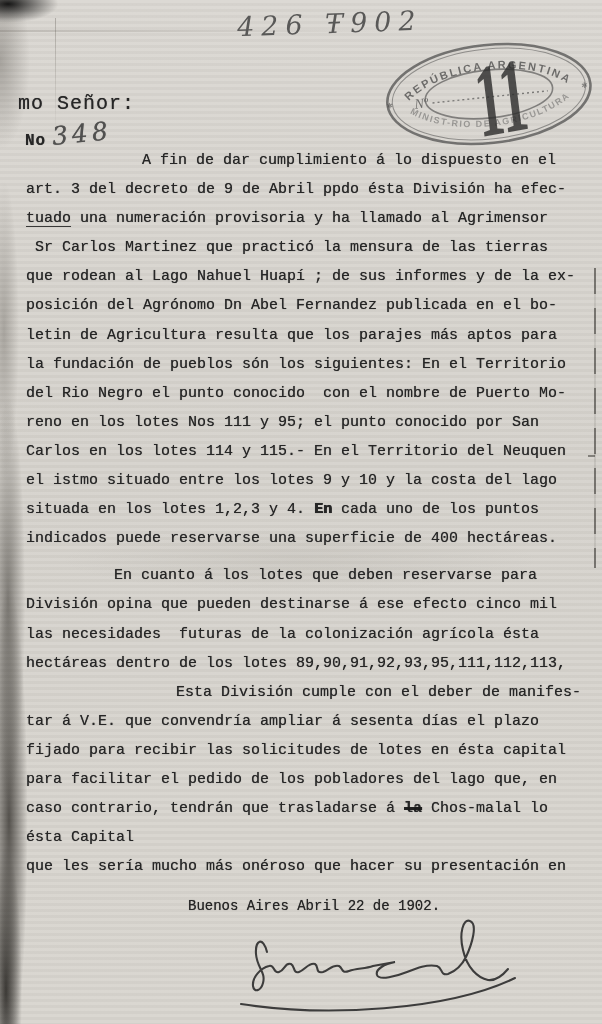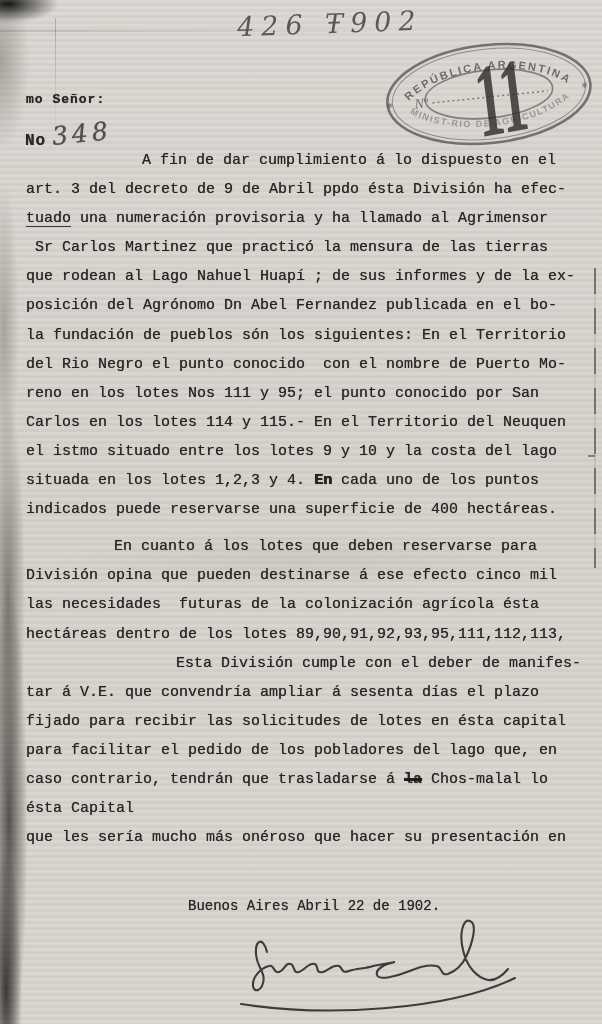--- a/index.html
+++ b/index.html
@@ -14,21 +14,21 @@
       radial-gradient(ellipse 24px 300px at 9px 820px, rgba(35,32,28,.72), rgba(35,32,28,0) 78%),
       radial-gradient(ellipse 20px 180px at 6px 990px, rgba(28,26,23,.8), rgba(28,26,23,0) 80%),
       radial-gradient(ellipse 300px 40px at 300px 560px, rgba(120,115,105,.10), rgba(120,115,105,0) 80%),
       repeating-linear-gradient(180deg, rgba(255,255,255,.05) 0 3px, rgba(90,85,78,.04) 3px 6px),
       linear-gradient(180deg,#dad7d2 0%, #d5d2cc 45%, #d8d5cf 100%);
   }
   .typed{color:#262626; text-shadow:0 0 .7px rgba(35,35,35,.75);}
   .hand{font-family:"DejaVu Serif", serif; font-style:italic; color:#3a3a3a;}
   .hand-top{position:absolute; top:8px; left:237px; font-size:27px; letter-spacing:7px;
             transform:rotate(-2deg); opacity:.8;}
-  .salutation{position:absolute; top:92px; left:26px; font-size:13px; font-weight:bold; letter-spacing:1px;}
+  .salutation{position:absolute; top:92px; left:18px; font-size:20px; font-weight:normal; letter-spacing:1px;}
   .no-line{position:absolute; top:122px; left:25px; font-size:16px; font-weight:bold; letter-spacing:1px;}
   .no-line .hand{font-size:25px; font-weight:normal; letter-spacing:4px; position:relative; top:-3px; left:6px;
                  display:inline-block; transform:rotate(-6deg); opacity:.85;}
   .stamp{position:absolute; left:380px; top:40px; transform:rotate(-6deg); opacity:.88;}
   .letter-body{position:absolute; left:26px; top:146px; width:566px; font-size:15px; line-height:29.1px;}
   .tline{white-space:pre; height:29.1px;}
   .uline{text-decoration:underline; text-underline-offset:4px; text-decoration-color:rgba(40,40,40,.55);}
   .bold{font-weight:bold; text-shadow:.6px 0 0 #222, 0 0 .7px rgba(35,35,35,.8);}
   .strike{font-weight:bold; text-decoration:line-through; text-decoration-thickness:2.5px;
           text-decoration-color:rgba(25,25,25,.85);}
@@ -83,20 +83,21 @@
     <span>No</span><span class="hand">348</span>
   </div>
 
   <div class="typed letter-body">
       <div class="tline" style="padding-left: 116px;"><span>A fin de dar cumplimiento á lo dispuesto en el</span></div>
       <div class="tline"><span>art. 3 del decreto de 9 de Abril ppdo ésta División ha efec-</span></div>
       <div class="tline"><span class="uline">tuado</span><span> una numeración provisoria y ha llamado al Agrimensor</span></div>
       <div class="tline"><span> Sr Carlos Martinez que practicó la mensura de las tierras</span></div>
       <div class="tline"><span>que rodean al Lago Nahuel Huapí ; de sus informes y de la ex-</span></div>
       <div class="tline"><span>posición del Agrónomo Dn Abel Fernandez publicada en el bo-</span></div>
+      <div class="tline"><span>letin de Agricultura resulta que los parajes más aptos para</span></div>
       <div class="tline"><span>la fundación de pueblos són los siguientes: En el Territorio</span></div>
       <div class="tline"><span>del Rio Negro el punto conocido  con el nombre de Puerto Mo-</span></div>
       <div class="tline"><span>reno en los lotes Nos 111 y 95; el punto conocido por San</span></div>
       <div class="tline"><span>Carlos en los lotes 114 y 115.- En el Territorio del Neuquen</span></div>
       <div class="tline"><span>el istmo situado entre los lotes 9 y 10 y la costa del lago</span></div>
       <div class="tline"><span>situada en los lotes 1,2,3 y 4. </span><span class="bold">En</span><span> cada uno de los puntos</span></div>
       <div class="tline"><span>indicados puede reservarse una superficie de 400 hectáreas.</span></div>
       <div class="tline" style="padding-left: 88px; margin-top: 8px;"><span>En cuanto á los lotes que deben reservarse para</span></div>
       <div class="tline"><span>División opina que pueden destinarse á ese efecto cinco mil</span></div>
       <div class="tline"><span>las necesidades  futuras de la colonización agrícola ésta</span></div>

